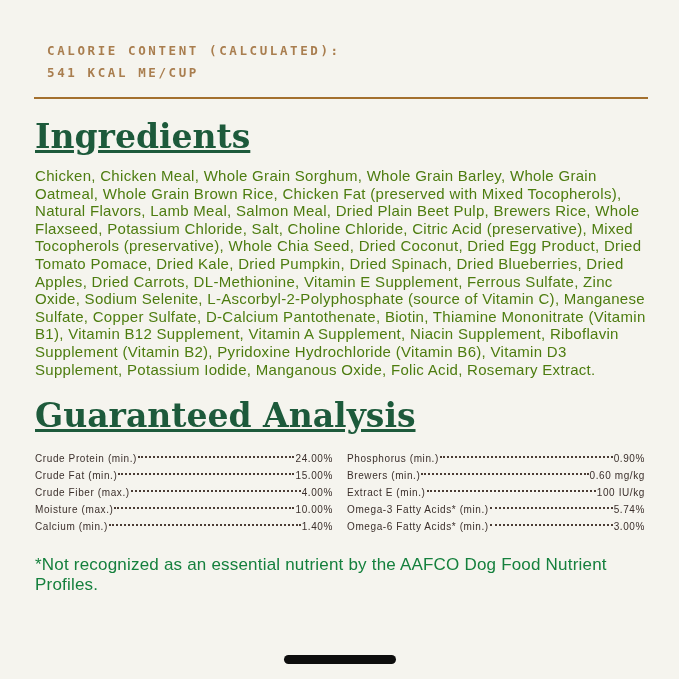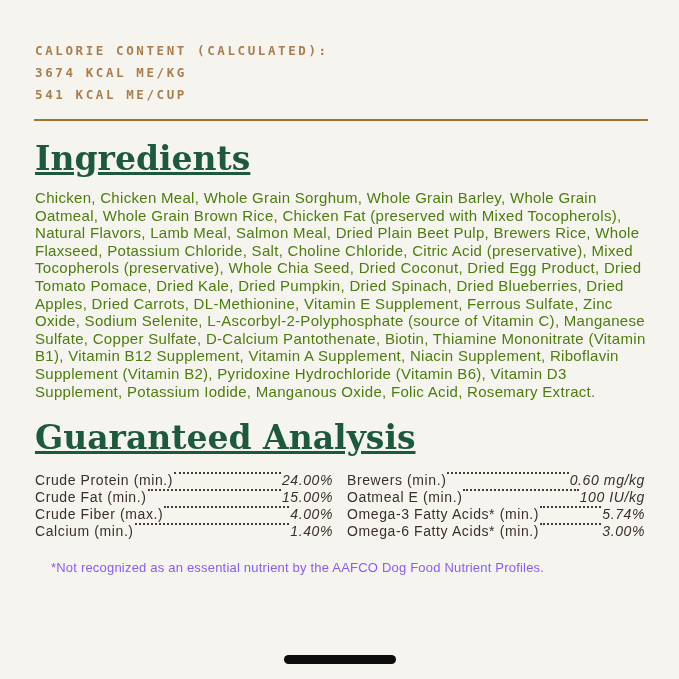--- a/index.html
+++ b/index.html
@@ -12,20 +12,21 @@
   .page{position:absolute;inset:0;padding:40px 28px 0 35px;box-sizing:border-box;}
 
   
   .calorie{
     font-family:"DejaVu Sans Mono",monospace;
     font-weight:bold;
     font-size:12.5px;
     letter-spacing:2.6px;
     line-height:22px;
     color:#a97e4f;
+    margin-left:12px;
   }
 
   .divider{
     border:none;
     border-top:2px solid #a3702e;
     width:614px;
     margin:13px 0 0 -1px;
   }
 
   h1{
@@ -49,61 +50,60 @@
   }
 
   .cols{
     display:flex;
     gap:14px;
     margin-top:15px;
   }
   .col{width:298px;}
   .row{
     display:flex;
-    align-items:flex-start;
-    font-size:14px;
+    align-items:center;
+    font-size:10px;
     line-height:17px;
     letter-spacing:0.6px;
     color:#3b2f2b;
     white-space:nowrap;
   }
   .leader{
     flex:1;
     min-width:6px;
     border-bottom:2px dotted #4a3c34;
     margin:0 1px 3px 1px;
   }
-  .val{text-align:right;font-style:italic;}
+  .val{text-align:right;}
 
   .footnote{
-    margin:20px 0 0 16px;
-    font-size:13px;
+    margin:20px 0 0 0;
+    font-size:17px;
     letter-spacing:0.2px;
-    color:#8b5cf6;
+    color:#15803d;
   }
 
   .home-indicator{
     position:absolute;
     left:50%;
     bottom:15px;
     transform:translateX(-50%);
     width:112px;
     height:9px;
     border-radius:5px;
     background:#0d0d0d;
   }
 </style>
 </head>
 <body>
 
 <div class="page">
 
   <div class="calorie">
     <div>CALORIE CONTENT (CALCULATED):</div>
-    <div>3674 KCAL ME/KG</div>
     <div>541 KCAL ME/CUP</div>
   </div>
 
   <hr class="divider">
 
   <h1>Ingredients</h1>
 
   <p class="ingredients-text">Chicken, Chicken Meal, Whole Grain Sorghum, Whole Grain Barley, Whole Grain Oatmeal, Whole Grain Brown Rice, Chicken Fat (preserved with Mixed Tocopherols), Natural Flavors, Lamb Meal, Salmon Meal, Dried Plain Beet Pulp,  Brewers Rice, Whole Flaxseed, Potassium Chloride, Salt, Choline Chloride, Citric Acid (preservative), Mixed Tocopherols (preservative), Whole Chia Seed, Dried Coconut, Dried Egg Product, Dried Tomato Pomace, Dried Kale, Dried Pumpkin, Dried Spinach, Dried Blueberries, Dried Apples, Dried Carrots, DL-Methionine, Vitamin E Supplement, Ferrous Sulfate, Zinc Oxide, Sodium Selenite,  L-Ascorbyl-2-Polyphosphate (source of Vitamin C), Manganese Sulfate, Copper Sulfate, D-Calcium Pantothenate, Biotin, Thiamine Mononitrate (Vitamin B1), Vitamin B12 Supplement, Vitamin A Supplement, Niacin Supplement, Riboflavin Supplement (Vitamin B2), Pyridoxine Hydrochloride (Vitamin B6), Vitamin D3 Supplement, Potassium Iodide, Manganous Oxide, Folic Acid, Rosemary Extract.</p>
 
   <h1>Guaranteed Analysis</h1>
@@ -119,33 +119,43 @@
         <span class="lbl">Crude Fat (min.)</span>
         <span class="leader"></span>
         <span class="val">15.00%</span>
       </div>
       <div class="row">
         <span class="lbl">Crude Fiber (max.)</span>
         <span class="leader"></span>
         <span class="val">4.00%</span>
       </div>
       <div class="row">
+        <span class="lbl">Moisture  (max.)</span>
+        <span class="leader"></span>
+        <span class="val">10.00%</span>
+      </div>
+      <div class="row">
         <span class="lbl">Calcium  (min.)</span>
         <span class="leader"></span>
         <span class="val">1.40%</span>
       </div>
     </div>
     <div class="col">
       <div class="row">
+        <span class="lbl">Phosphorus  (min.)</span>
+        <span class="leader"></span>
+        <span class="val">0.90%</span>
+      </div>
+      <div class="row">
         <span class="lbl">Brewers (min.)</span>
         <span class="leader"></span>
         <span class="val">0.60 mg/kg</span>
       </div>
       <div class="row">
-        <span class="lbl">Oatmeal E (min.)</span>
+        <span class="lbl">Extract E (min.)</span>
         <span class="leader"></span>
         <span class="val">100 IU/kg</span>
       </div>
       <div class="row">
         <span class="lbl">Omega-3 Fatty Acids* (min.)</span>
         <span class="leader"></span>
         <span class="val">5.74%</span>
       </div>
       <div class="row">
         <span class="lbl">Omega-6 Fatty Acids* (min.)</span>

